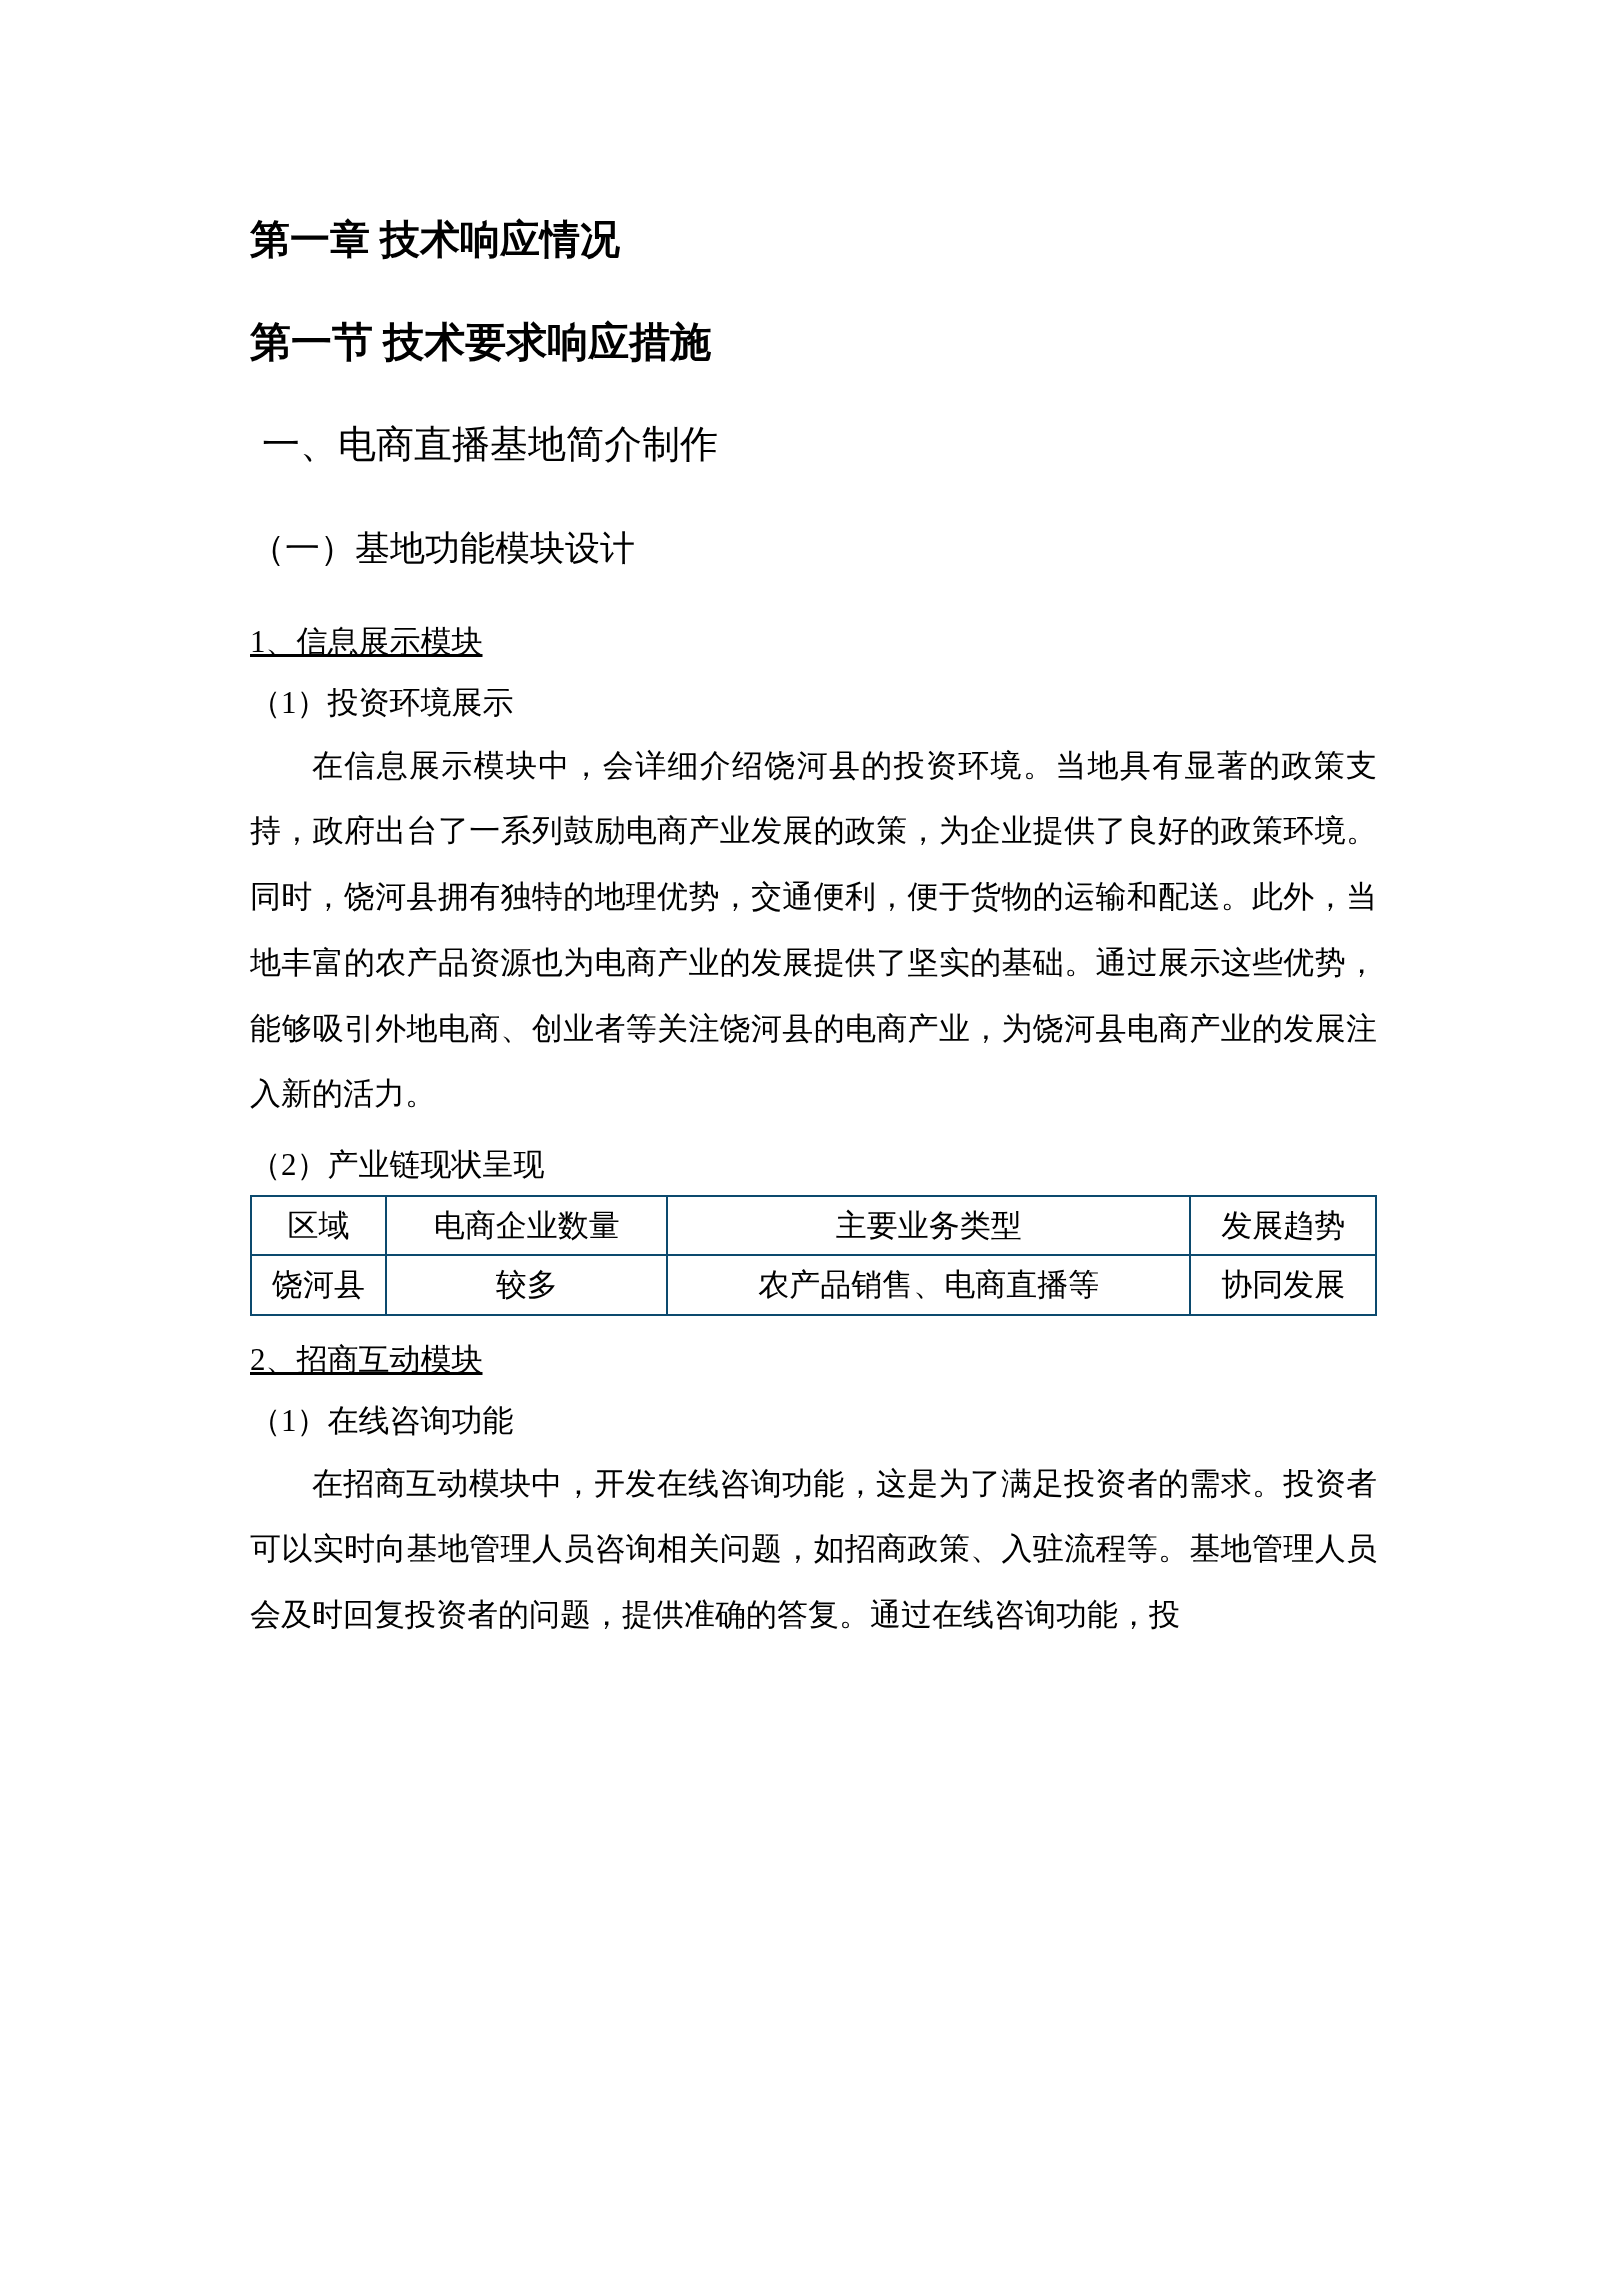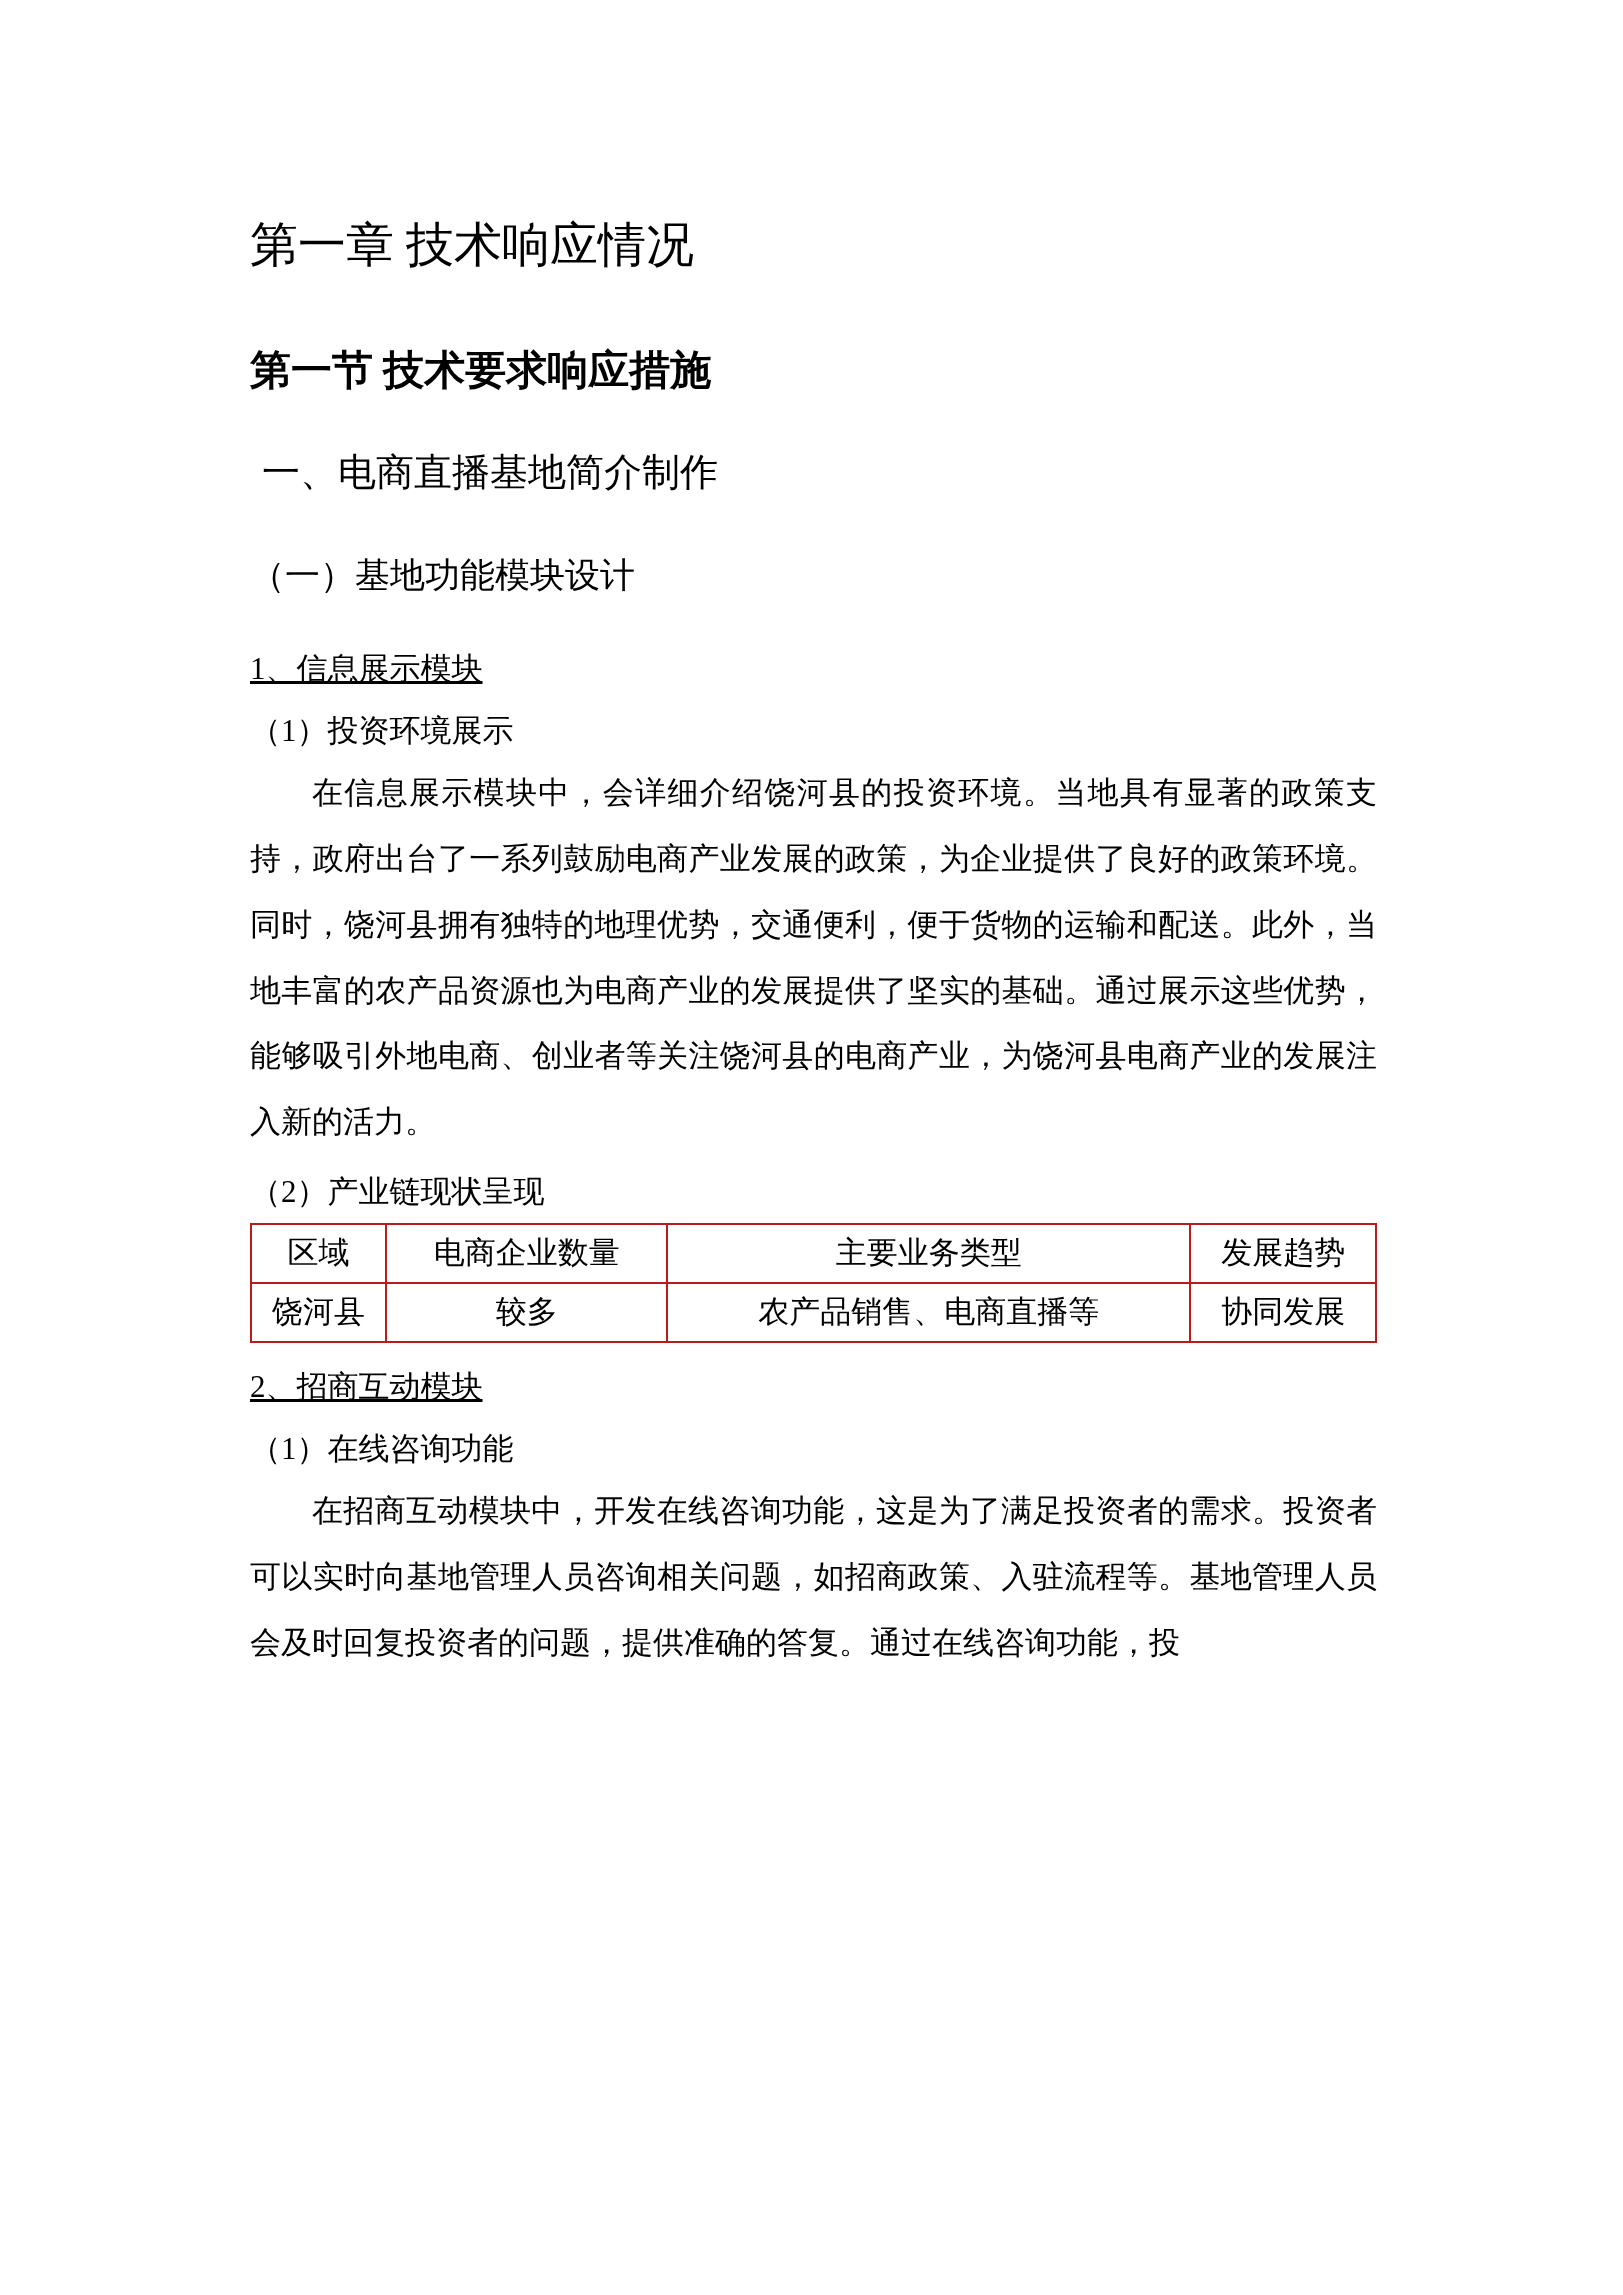--- a/index.html
+++ b/index.html
@@ -15,24 +15,24 @@
     color: #000000;
   }
   .page {
     box-sizing: border-box;
     width: 1623px;
     height: 2295px;
     padding: 216px 246px 0 250px;
     background: #ffffff;
   }
   .chapter-title {
-    font-size: 48px;
-    font-weight: normal;
+    font-size: 40px;
+    font-weight: bold;
     line-height: 1.2;
-    margin: 0 0 72px 0;
+    margin: 0 0 54px 0;
   }
   .section-title {
     font-size: 41px;
     font-weight: bold;
     line-height: 1.2;
     margin: 0 0 55px 0;
   }
   .subsection-title {
     font-size: 38px;
     font-weight: normal;
@@ -68,21 +68,21 @@
   .para-last {
     margin-bottom: 0;
   }
   table.data-table {
     border-collapse: collapse;
     width: 100%;
     table-layout: fixed;
     margin: 9.2px 0 22px 0;
   }
   table.data-table td, table.data-table th {
-    border: 2px solid #b91c1c;
+    border: 2px solid #0c4a6e;
     font-size: 31px;
     font-weight: normal;
     text-align: center;
     vertical-align: middle;
     padding: 9.2px 5.2px;
     line-height: 1.25;
   }
   col.c1 { width: 12%; }
   col.c2 { width: 25%; }
   col.c3 { width: 46.5%; }

